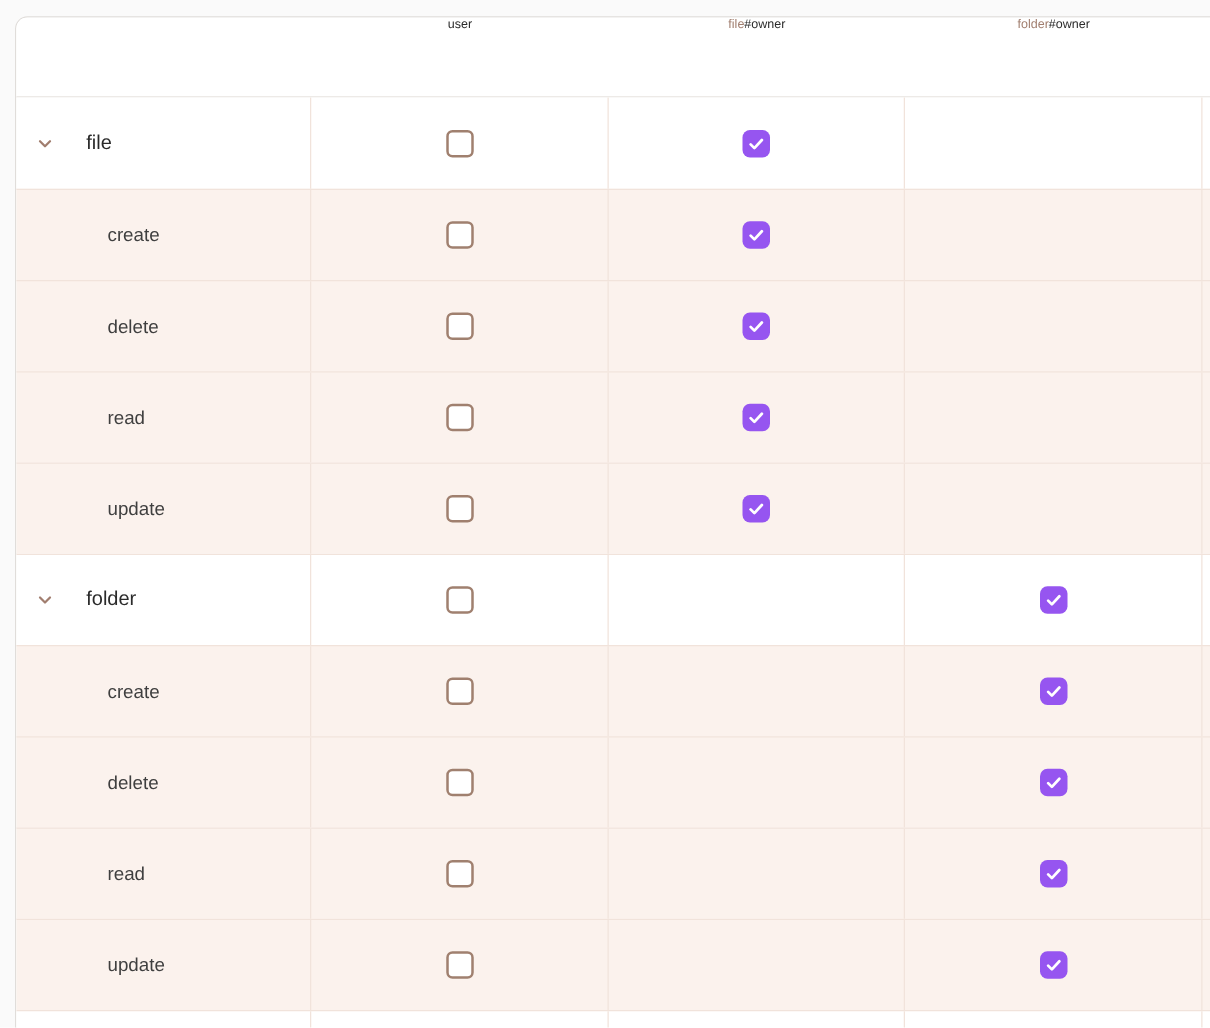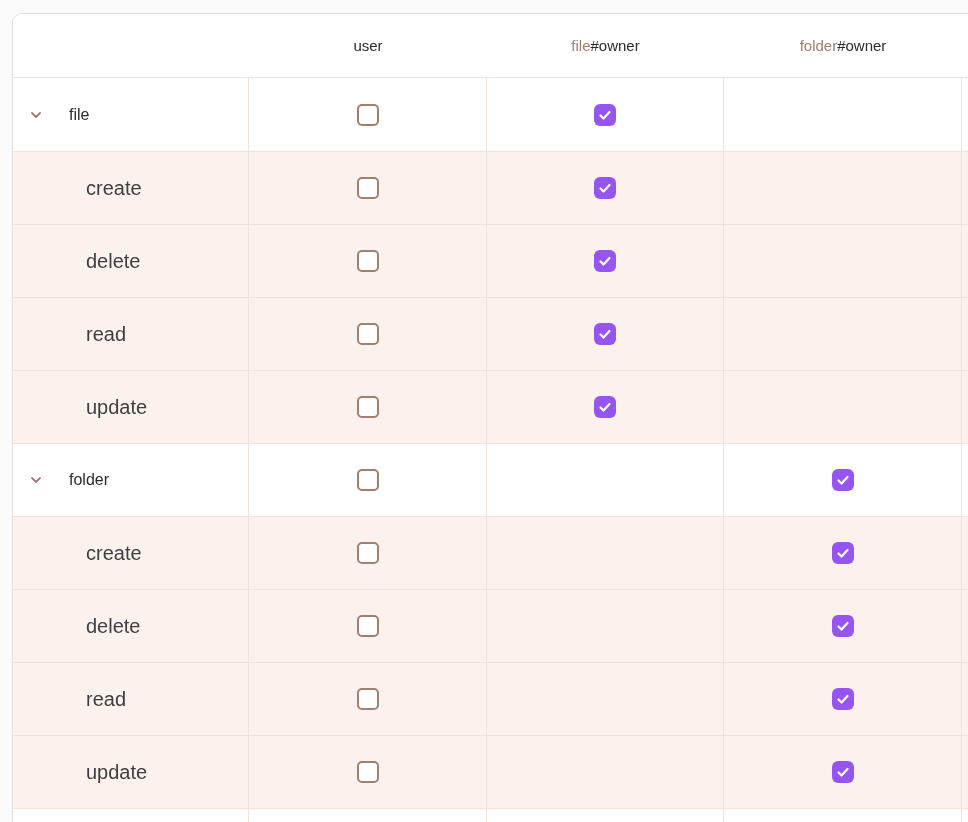--- a/index.html
+++ b/index.html
@@ -36,23 +36,22 @@
     display:grid;
     grid-template-columns:236px 238px 237px 238px 230px;
   }
   .thead{
     height:64px;
     background:#fff;
     border-bottom:1px solid var(--line-header);
   }
   .th{
     display:flex;
-    align-items:center;
     justify-content:center;
-    font-size:15px;
+    font-size:10px;
     color:var(--text-dark);
   }
   .th .h-entity{color:var(--brown);}
   .th .h-main{color:var(--text-dark);}
   .tr{
     height:73px;
     background:var(--row-bg);
   }
   .tr + .tr{border-top:1px solid var(--line);}
   .tr.kind-action{background:var(--child-bg);}
@@ -63,21 +62,21 @@
   }
   .td:last-child{border-right:none;}
   .label-cell{
     padding-left:15px;
     gap:25px;
     font-size:16px;
     color:var(--text-dark);
   }
   .label-cell.indented{
     padding-left:73px;
-    font-size:20px;
+    font-size:15px;
     color:var(--text-mid);
   }
   .check-cell{justify-content:center;}
   .chevron{
     width:16px;height:16px;
     display:inline-flex;align-items:center;justify-content:center;
     cursor:pointer;
     flex:0 0 auto;
   }
   .checkbox{

